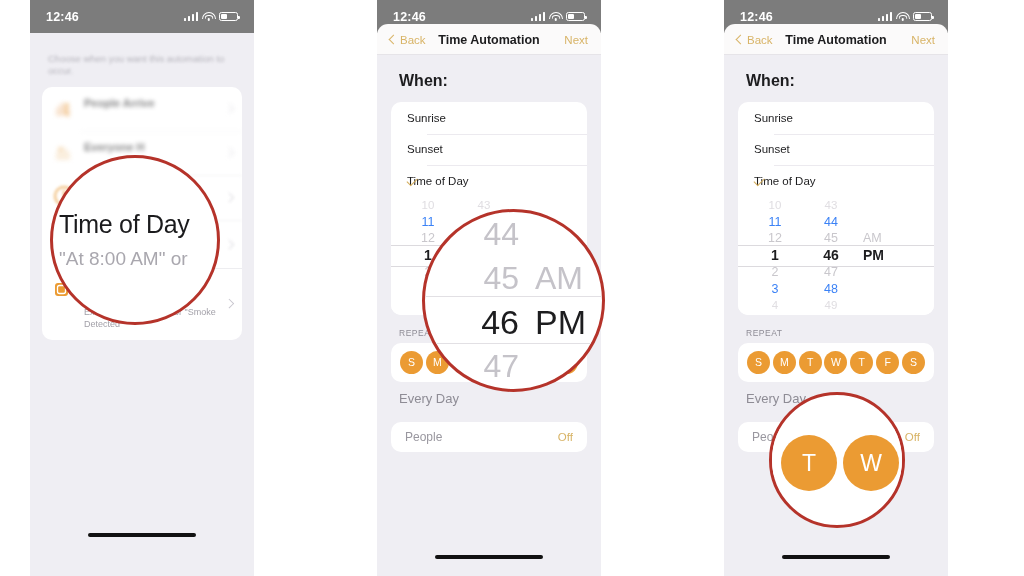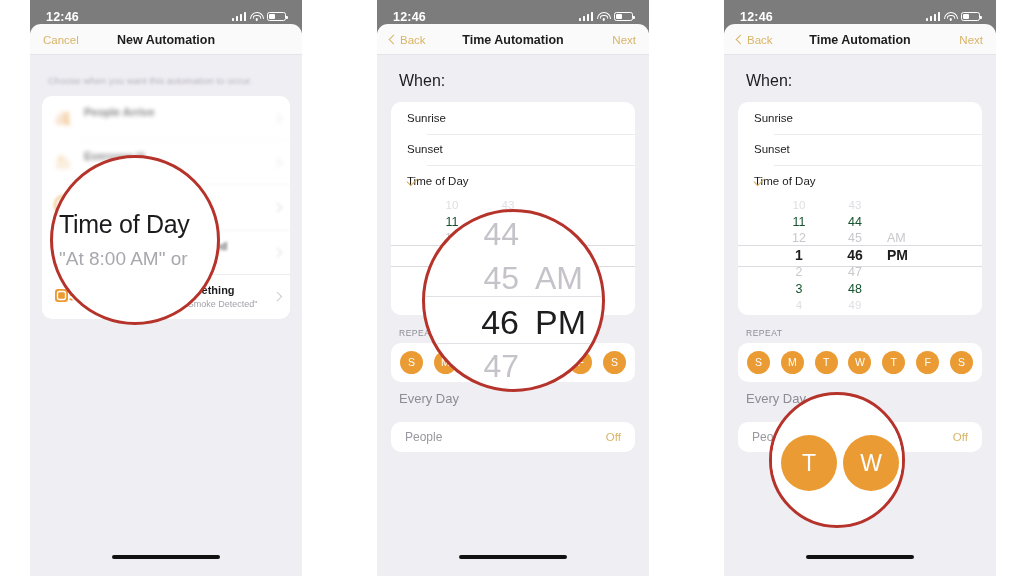--- a/index.html
+++ b/index.html
@@ -5,21 +5,21 @@
   html,body{margin:0;padding:0;}
   body{
     width:1024px;height:576px;background:#ffffff;
     font-family:"Liberation Sans","DejaVu Sans",sans-serif;
     overflow:hidden;position:relative;
   }
   .stage{position:absolute;inset:0;}
 
   
   .phone{
-    position:absolute;top:0;width:272px;height:576px;
+    position:absolute;top:0;width:224px;height:576px;
     background:#efeef3;overflow:hidden;
   }
   .phone#p1{left:30px;}
   .phone#p2{left:377px;}
   .phone#p3{left:724px;}
 
   
   .statusbar{
     position:relative;height:33px;background:#7c7c7c;
     display:flex;align-items:center;justify-content:space-between;
@@ -70,36 +70,36 @@
   .ricon svg{display:block;width:24px;height:24px;}
   .rtext{flex:1;min-width:0;}
   .rtitle{font-size:11px;font-weight:bold;color:#1d1d1f;line-height:1.3;}
   .rsub{font-size:9px;color:#a3a1a9;line-height:1.35;margin-top:1px;}
   .rchev{display:block;width:5.5px;height:5.5px;border-top:1.5px solid #c9c7cf;
     border-right:1.5px solid #c9c7cf;transform:rotate(45deg);align-self:center;margin-left:4px;flex:0 0 auto;}
   .blur{filter:blur(2.1px);opacity:.55;}
   .blur-light{filter:blur(1.4px);opacity:.7;}
 
   
-  .when{font-size:16px;font-weight:normal;color:#1d1d1f;padding:17px 0 12px 22px;}
+  .when{font-size:16px;font-weight:bold;color:#1d1d1f;padding:17px 0 12px 22px;}
   .wcard{background:#fff;border-radius:10px;margin:0 14px;overflow:hidden;}
   .wrow{position:relative;height:31.5px;display:flex;align-items:center;padding-left:16px;}
   .wrow + .wrow:before{content:"";position:absolute;left:36px;right:0;top:0;height:1px;background:#eceaef;}
   .wrow span{font-size:11.5px;color:#1d1d1f;}
   .wcheck{position:absolute;left:16px;top:50%;transform:translateY(-60%) rotate(-45deg);
     width:9px;height:4.5px;border-left:1.7px solid #d4ad5c;border-bottom:1.7px solid #d4ad5c;}
 
   
   .picker{position:relative;height:118px;overflow:hidden;background:#fff;}
   .pcols{display:flex;justify-content:center;align-items:center;height:100%;gap:0;}
   .pcol{width:56px;text-align:center;}
   .pcol.ampm{width:62px;text-align:left;padding-left:4px;}
   .pcell{height:16.8px;line-height:16.8px;font-size:12.5px;color:#c9c7cc;}
   .pcell.n1{color:#e0dee2;font-size:11.5px;}
-  .pcell.n2{color:#14532d;}
+  .pcell.n2{color:#3b82f6;}
   .pcell.sel{color:#1d1d1f;font-weight:bold;font-size:14px;}
   .psel-band{position:absolute;left:0;right:0;top:50%;transform:translateY(-50%);
     height:20px;border-top:1px solid #dcdade;border-bottom:1px solid #dcdade;pointer-events:none;}
 
   
   .sechead{font-size:8.5px;color:#8e8c95;letter-spacing:.5px;padding:13px 0 5px 22px;}
   .daycard{background:#fff;border-radius:10px;margin:0 14px;padding:8px 9px;
     display:flex;justify-content:space-between;align-items:center;box-sizing:border-box;}
   .day{width:23px;height:23px;border-radius:50%;background:#eb9b33;color:#fff;
     font-size:10.5px;display:flex;align-items:center;justify-content:center;}
@@ -158,26 +158,20 @@
         <div class="wifi">
             <b></b>
             <b></b>
             <b></b>
           </div>
         <div class="batt">
             <i></i>
           </div>
       </div>
     </div>
-    <div class="navbar">
-      <div class="nav-left">Cancel</div>
-      <div class="nav-title">New Automation</div>
-      <div class="nav-right"></div>
-      <div class="nav-sep"></div>
-    </div>
     <div class="pbody">
       <div class="hint blur-light">Choose when you want this automation to occur.</div>
       <div class="card">
 
         <div class="row blur">
           <div class="ricon">
             <svg viewBox="0 0 24 24">
                 <path d="M4 13 L11 6 L18 13 V20 H4 Z" fill="#f3ceaa"></path>
                 <circle cx="15" cy="9" r="2" fill="#e8972f"></circle>
                 <path d="M15 11 l-2 5 l2 0 l1 4" stroke="#e8972f" stroke-width="1.8" fill="none" stroke-linecap="round"></path>

